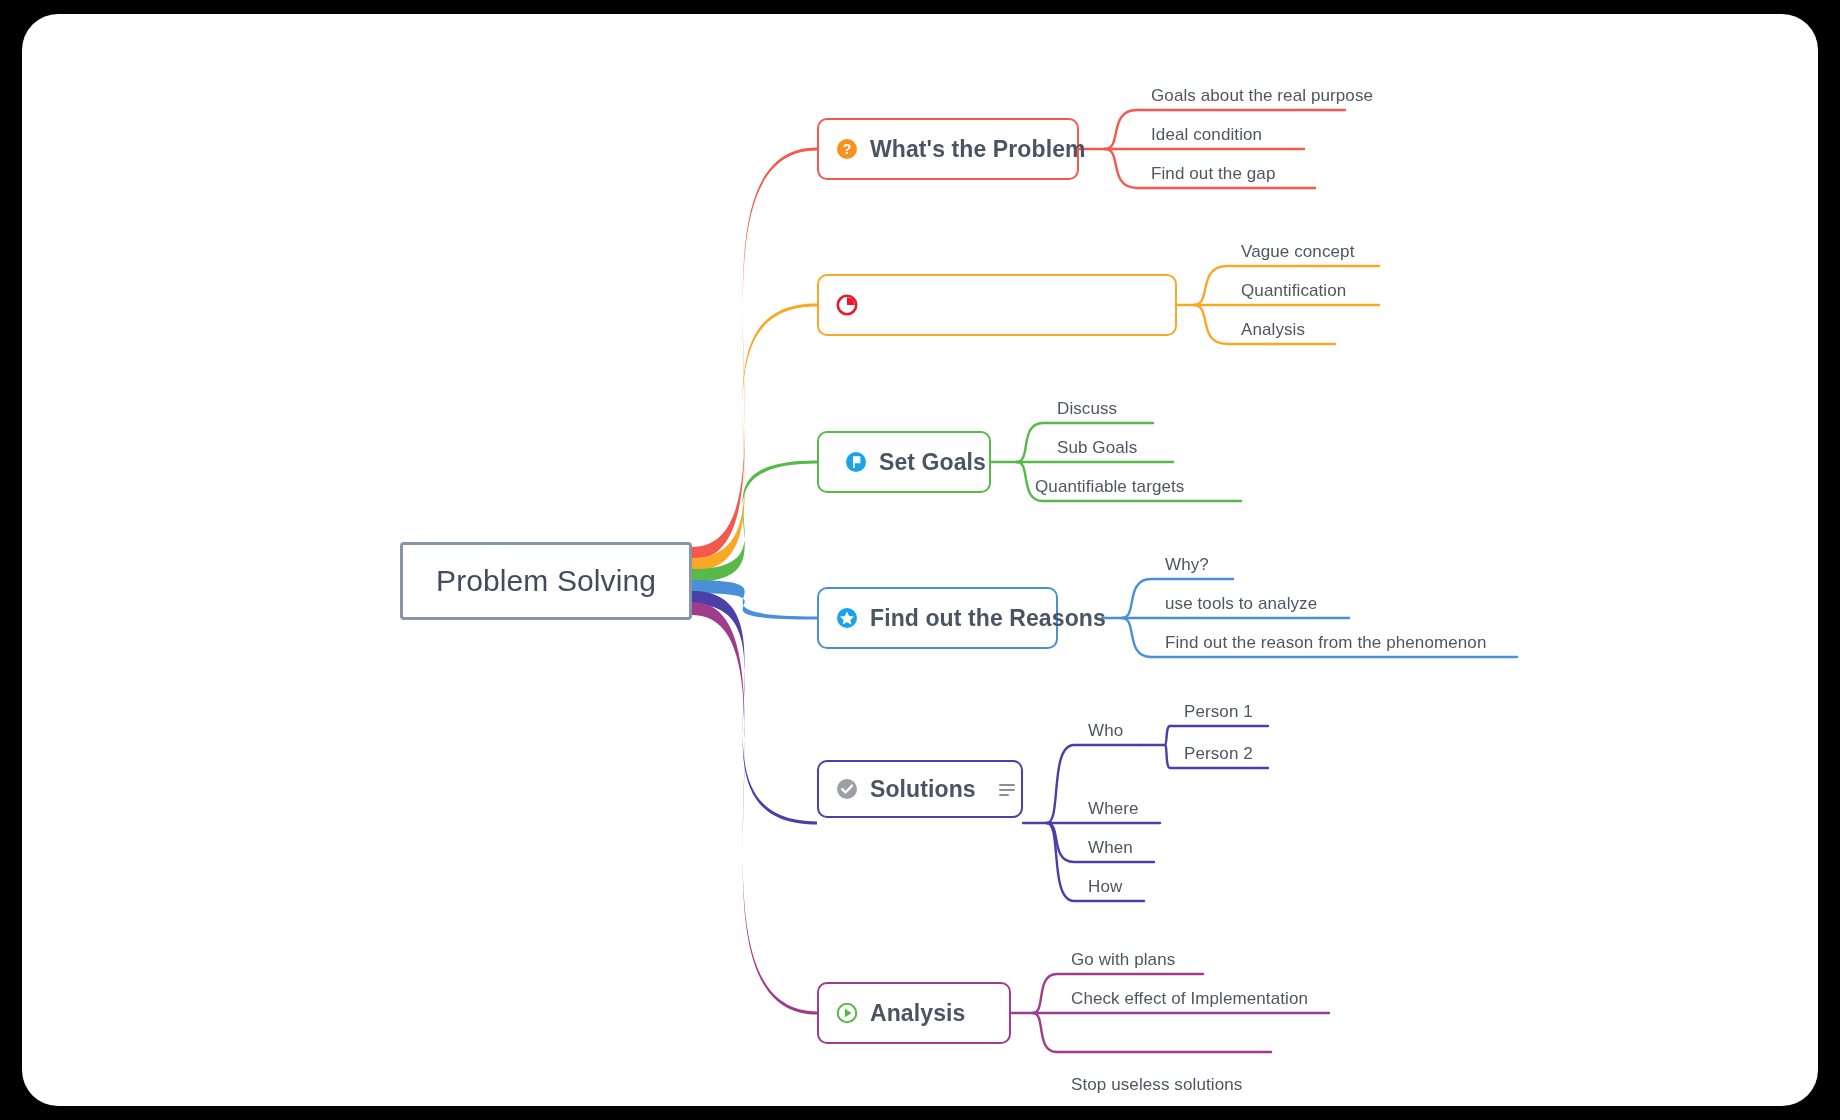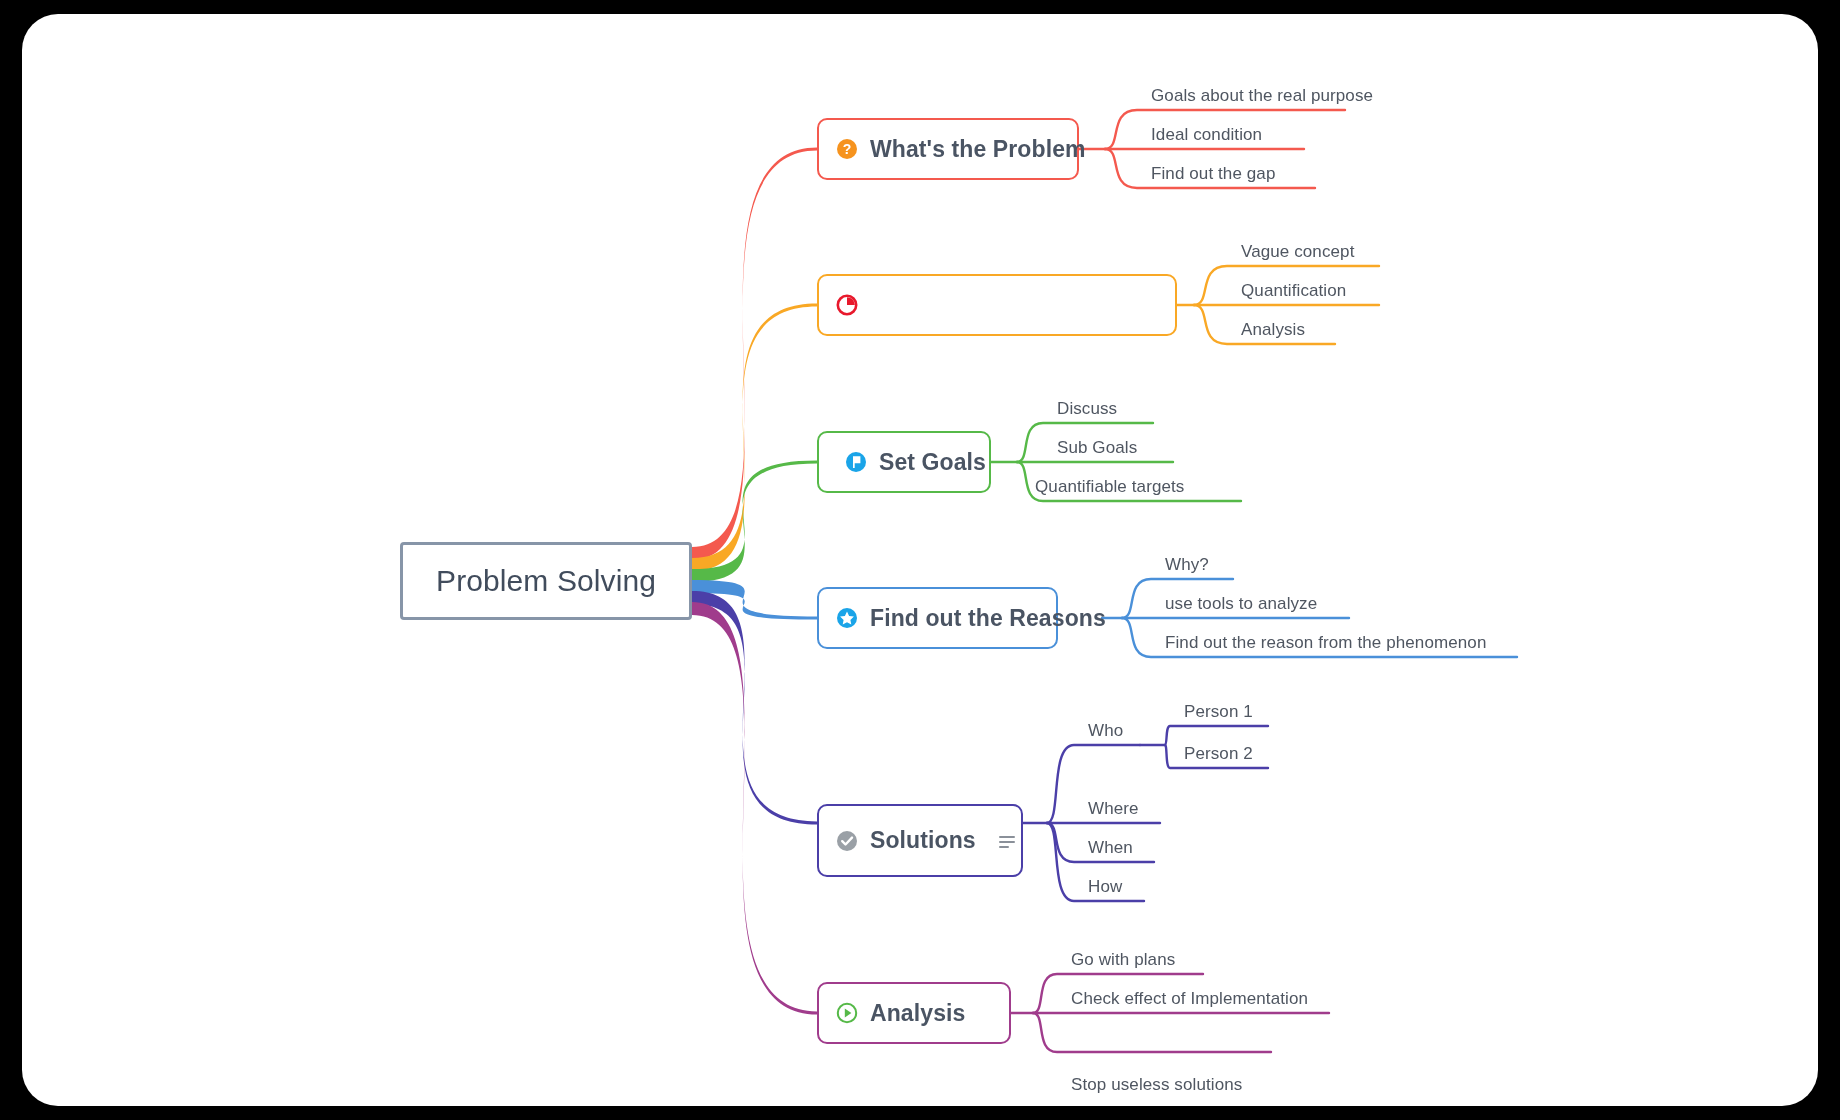--- a/index.html
+++ b/index.html
@@ -158,21 +158,21 @@
       <div class="node branch-node" style="left: 795px; top: 573px; width: 241px; height: 62px; border-color: rgb(74, 144, 217);">
         <svg viewBox="0 0 24 24" class="bicon">
           <circle cx="12" cy="12" r="10" fill="#1aa4e8"></circle>
           <path d="M12 5.6 L14.1 10 L18.9 10.6 L15.4 13.9 L16.3 18.6 L12 16.3 L7.7 18.6 L8.6 13.9 L5.1 10.6 L9.9 10 Z" fill="#fff"></path>
         </svg>
         <span class="branch-label">Find out the Reasons</span>
       </div>
       <div class="leaf" style="left: 1143px; top: 541px;">Why?</div>
       <div class="leaf" style="left: 1143px; top: 580px;">use tools to analyze</div>
       <div class="leaf" style="left: 1143px; top: 619px;">Find out the reason from the phenomenon</div>
-      <div class="node branch-node" style="left: 795px; top: 790px; width: 206px; height: 73px; border-color: rgb(75, 63, 168);">
+      <div class="node branch-node" style="left: 795px; top: 746px; width: 206px; height: 58px; border-color: rgb(75, 63, 168);">
         <svg viewBox="0 0 24 24" class="bicon">
           <circle cx="12" cy="12" r="10" fill="#9aa0a6"></circle>
           <path d="M7.2 12.2 L10.5 15.5 L17 8.6" fill="none" stroke="#fff" stroke-width="2.4" stroke-linecap="round" stroke-linejoin="round"></path>
         </svg>
         <span class="branch-label">Solutions</span>
         <svg viewBox="0 0 22 22" class="notes-icon">
           <rect x="3" y="6" width="16" height="2" rx="1" fill="#8a9099"></rect>
           <rect x="3" y="11" width="16" height="2" rx="1" fill="#8a9099"></rect>
           <rect x="3" y="16" width="10" height="2" rx="1" fill="#8a9099"></rect>
         </svg>

